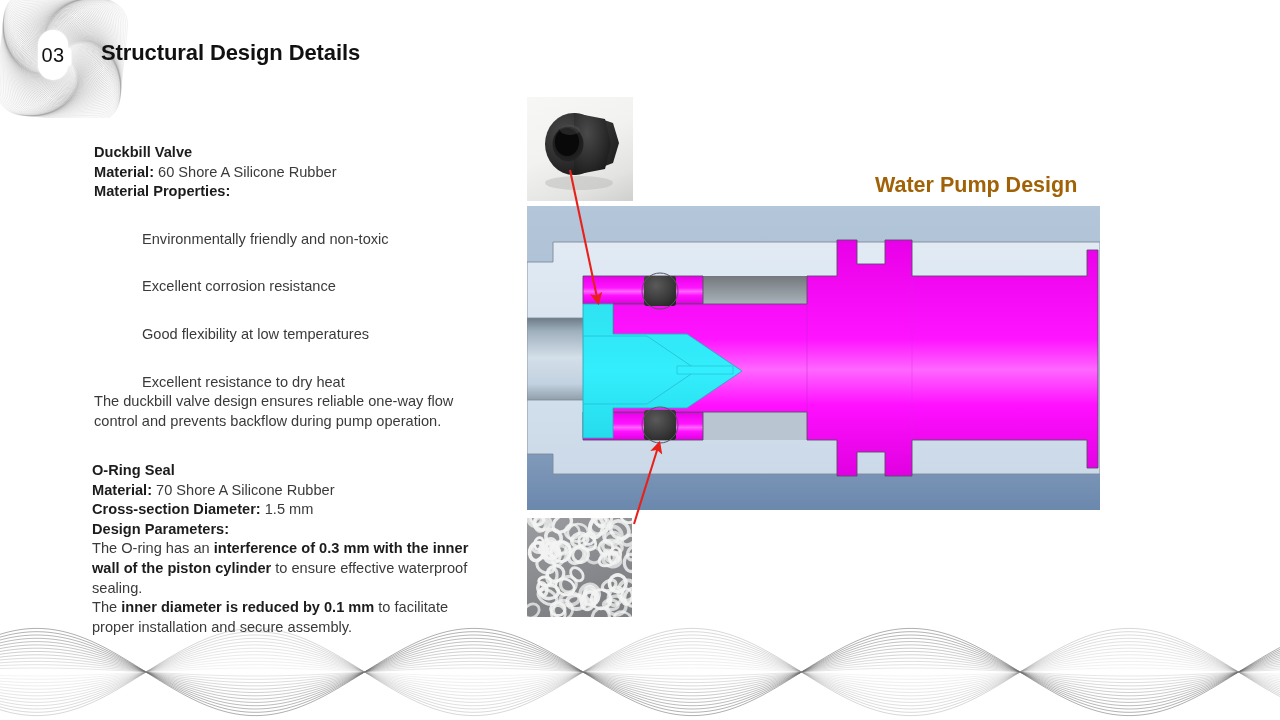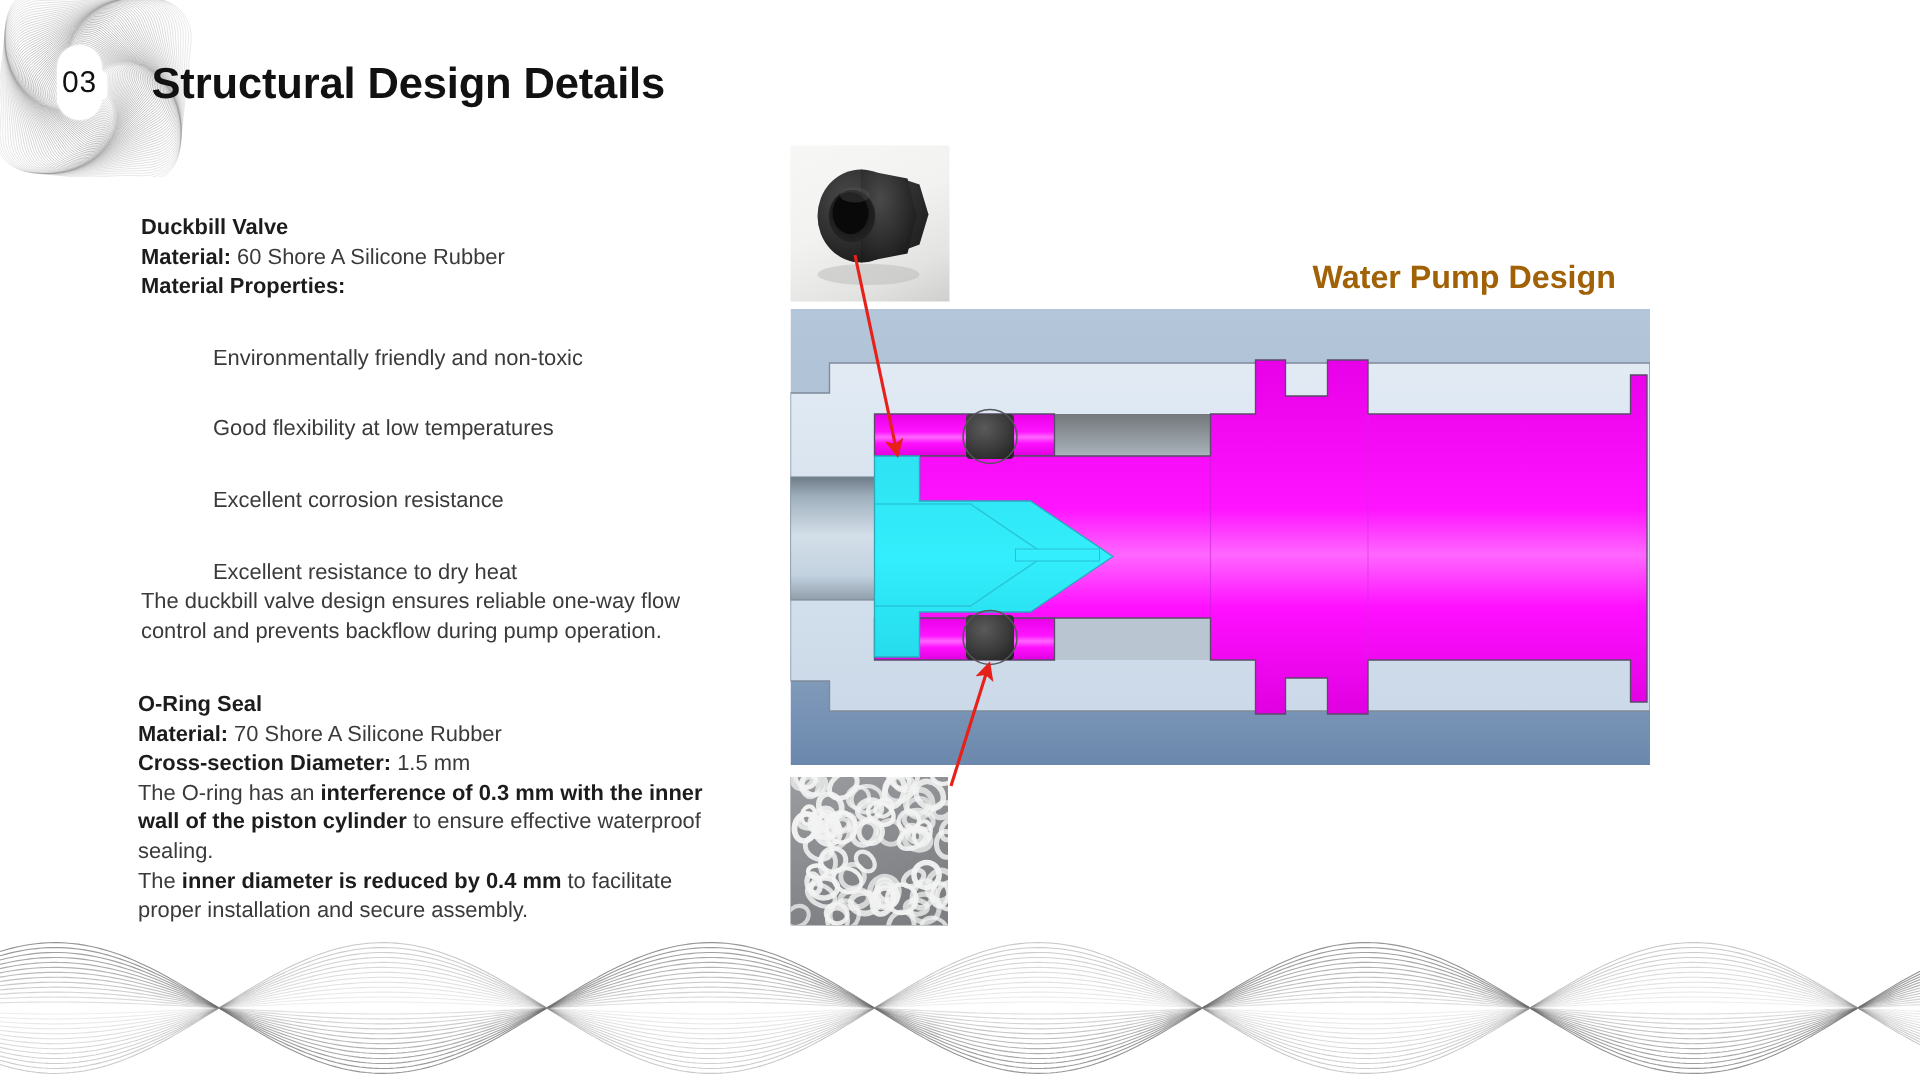--- a/index.html
+++ b/index.html
@@ -40,21 +40,21 @@
   }
   #section-number-badge .num {
     font-size: 20px;
     font-weight: 400;
     color: #111;
     letter-spacing: 0.5px;
   }
   #slide-title {
     position: absolute;
     left: 101px; top: 40px;
-    font-size: 29px;
+    font-size: 22px;
     font-weight: bold;
     color: #111111;
     letter-spacing: -0.1px;
     white-space: nowrap;
   }
 
   
   .text-block {
     position: absolute;
     width: 400px;
@@ -206,38 +206,41 @@
   <p>
     <span class="heading">Duckbill Valve</span>
   </p>
   <p>
     <span class="lbl">Material:</span><span> 60 Shore A Silicone Rubber</span>
   </p>
   <p>
     <span class="lbl">Material Properties:</span>
   </p>
   <p class="indent">Environmentally friendly and non-toxic</p>
+  <p class="indent">Excellent corrosion resistance</p>
   <p class="indent">Good flexibility at low temperatures</p>
-  <p class="indent">Excellent corrosion resistance</p>
   <p class="indent">Excellent resistance to dry heat</p>
   <p>The duckbill valve design ensures reliable one-way flow control and prevents backflow during pump operation.</p>
 </div>
 
 <div class="text-block" id="oring-block">
   <p>
     <span class="heading">O-Ring Seal</span>
   </p>
   <p>
     <span class="lbl">Material:</span><span> 70 Shore A Silicone Rubber</span>
   </p>
   <p>
     <span class="lbl">Cross-section Diameter:</span><span> 1.5 mm</span>
   </p>
+  <p>
+    <span class="lbl">Design Parameters:</span>
+  </p>
   <p><span>The O-ring has an </span><span class="em">interference of 0.3 mm with the inner wall of the piston cylinder</span><span> to ensure effective waterproof sealing.</span></p>
-  <p><span>The </span><span class="em">inner diameter is reduced by 0.4 mm</span><span> to facilitate proper installation and secure assembly.</span></p>
+  <p><span>The </span><span class="em">inner diameter is reduced by 0.1 mm</span><span> to facilitate proper installation and secure assembly.</span></p>
 </div>
 
 <div class="photo" id="duckbill-photo">
   <svg width="106" height="104" viewBox="0 0 106 104" xmlns="http://www.w3.org/2000/svg">
     <defs>
       <radialGradient id="dbBody" cx="0.35" cy="0.32" r="0.85">
         <stop offset="0%" stop-color="#4a4a4a"></stop>
         <stop offset="55%" stop-color="#2d2d2d"></stop>
         <stop offset="100%" stop-color="#141414"></stop>
       </radialGradient>

